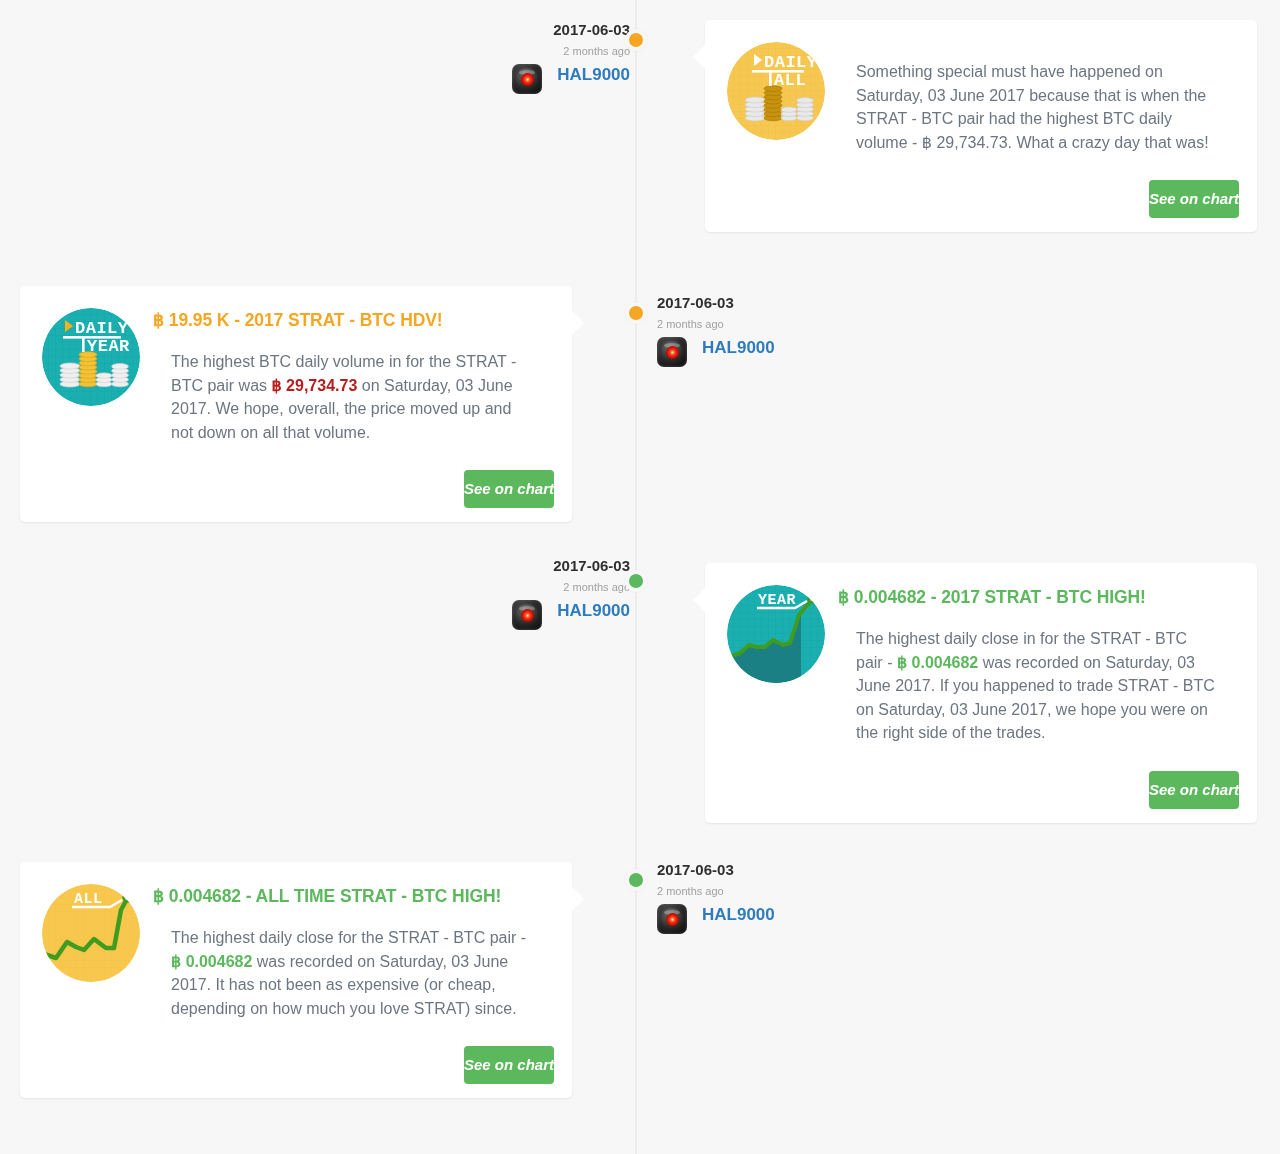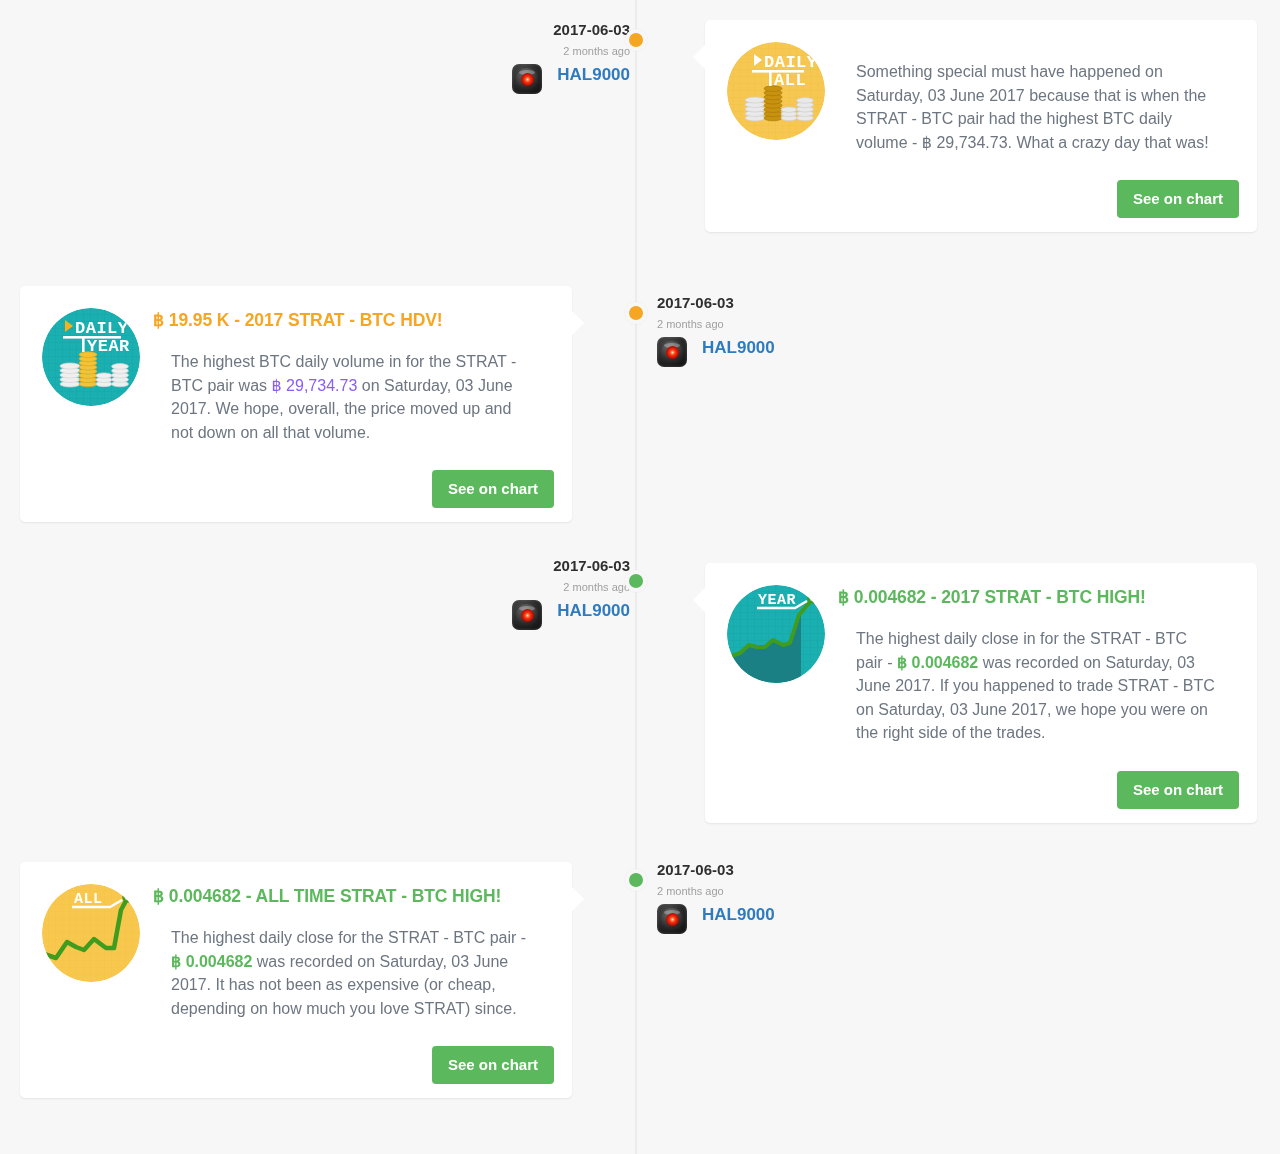--- a/index.html
+++ b/index.html
@@ -121,39 +121,40 @@
     letter-spacing: -0.1px;
   }
   .card-title.orange { color: #f5a623; }
   .card-title.green  { color: #5cb85c; }
   .card-text {
     font-size: 16px;
     line-height: 23.5px;
     color: #6d7680;
     margin: 18px;
   }
-  .card-text b.navy { color: #8b5cf6; font-weight: normal; }
+  .card-text b.navy { color: #b91c1c; font-weight: bold; }
   .card-text b.green { color: #5cb85c; font-weight: bold; }
   .card-foot {
     padding: 0 18px 14px 18px;
     display: flex;
   }
   .card-foot.right { justify-content: flex-end; }
   .btn {
     display: inline-block;
     background: #5cb85c;
     color: #ffffff;
     font-size: 15px;
     font-weight: bold;
-    padding: 10px 16px;
+    padding: 10px 0;
     border: none;
     border-radius: 4px;
     cursor: pointer;
     line-height: 18px;
     font-family: "Liberation Sans", sans-serif;
+    font-style: italic;
   }
 
   
   .notch {
     position: absolute;
     width: 0; height: 0;
     top: 24px;
   }
   .notch.left {
     left: -12px;

